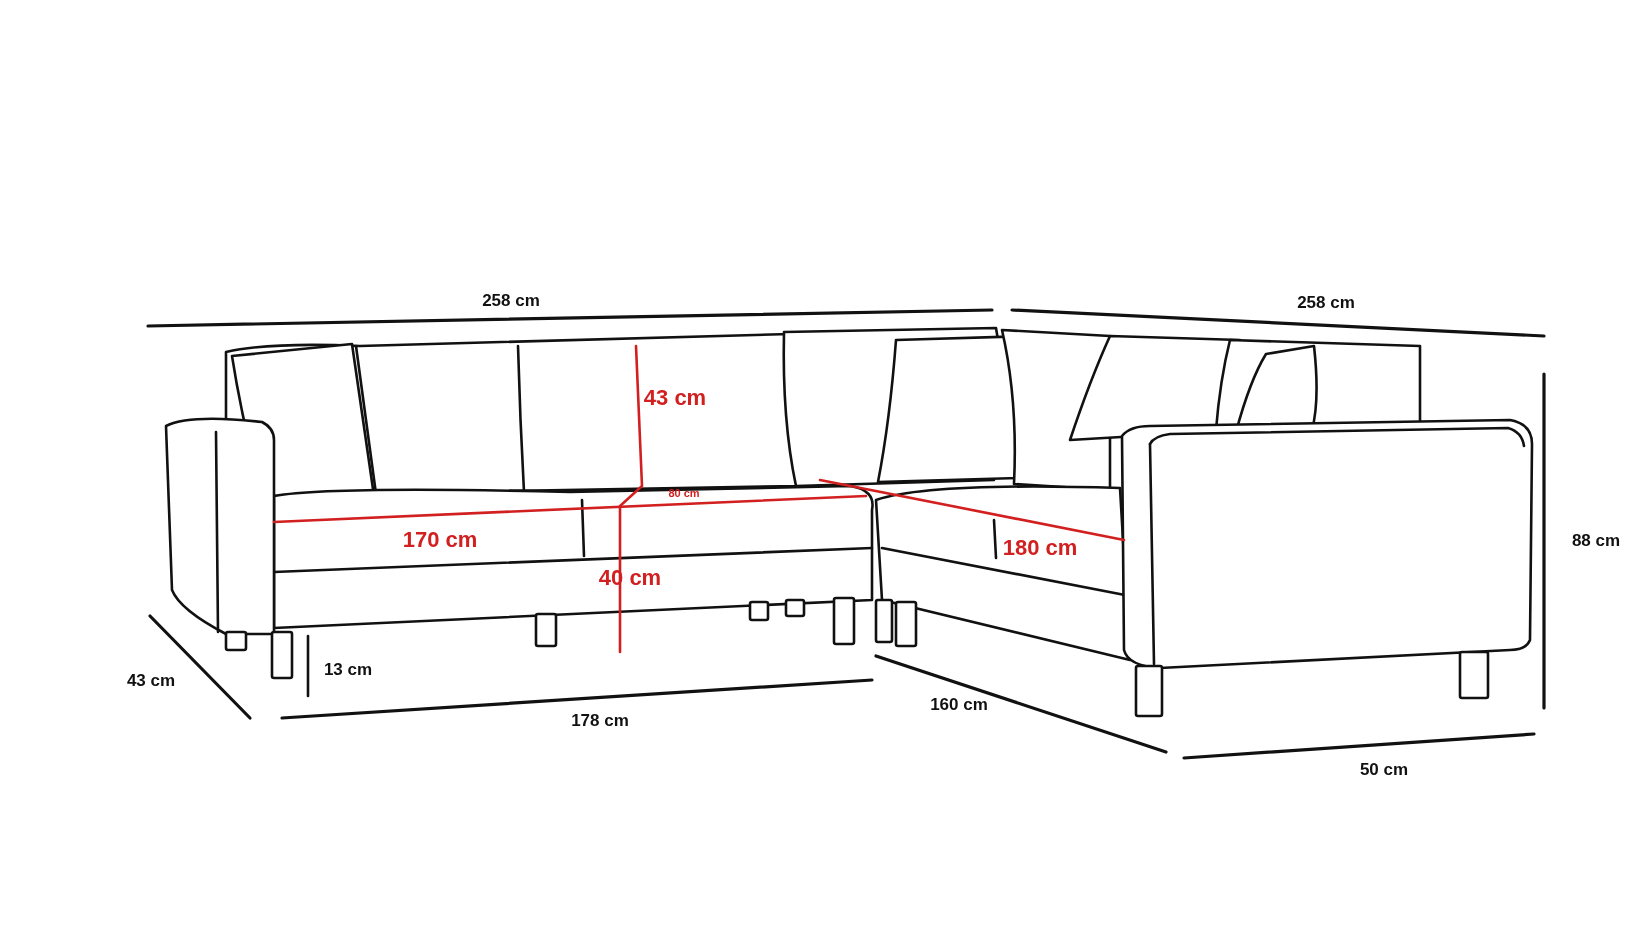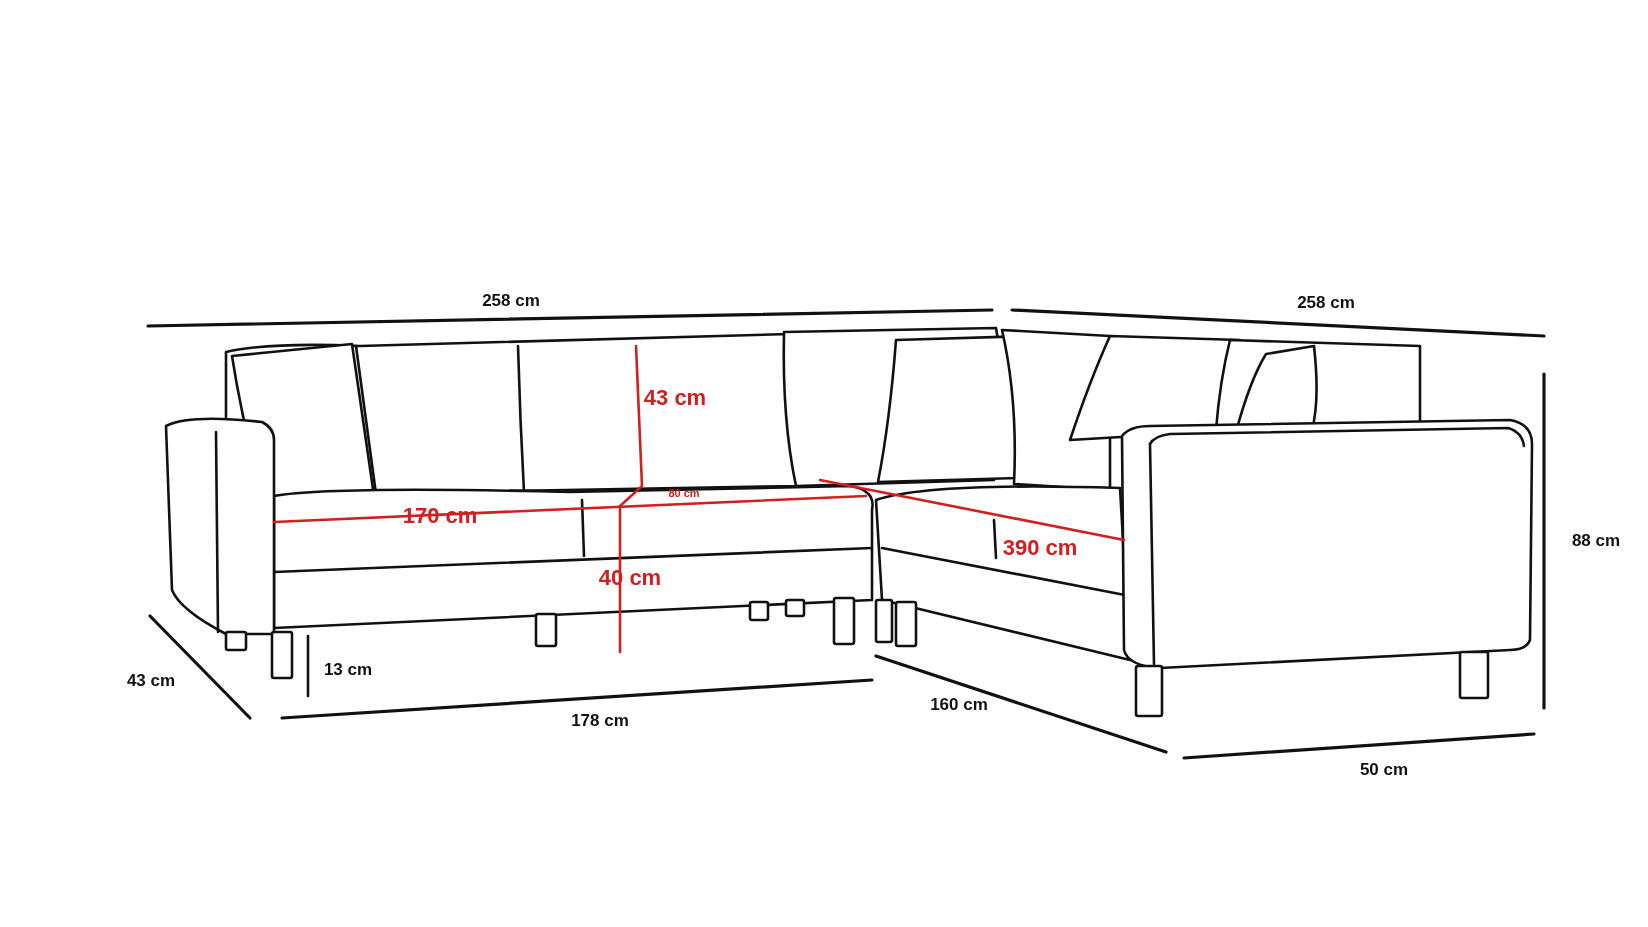--- a/index.html
+++ b/index.html
@@ -78,16 +78,16 @@
   <span class="lbl blk" style="left:481px;top:301px">258 cm</span>
   <span class="lbl blk" style="left:1296px;top:303px">258 cm</span>
   <span class="lbl blk" style="left:1566px;top:541px">88 cm</span>
   <span class="lbl blk" style="left:121px;top:681px">43 cm</span>
   <span class="lbl blk" style="left:318px;top:670px">13 cm</span>
   <span class="lbl blk" style="left:570px;top:721px">178 cm</span>
   <span class="lbl blk" style="left:929px;top:705px">160 cm</span>
   <span class="lbl blk" style="left:1354px;top:770px">50 cm</span>
   <span class="lbl red" style="left:645px;top:398px">43 cm</span>
   <span class="lbl red small" style="left:654px;top:493px">80 cm</span>
-  <span class="lbl red" style="left:410px;top:516px">170 cm</span>
+  <span class="lbl red" style="left:410px;top:540px">170 cm</span>
   <span class="lbl red" style="left:600px;top:578px">40 cm</span>
-  <span class="lbl red" style="left:1010px;top:548px">390 cm</span>
+  <span class="lbl red" style="left:1010px;top:548px">180 cm</span>
 </div>
 
 </body></html>

